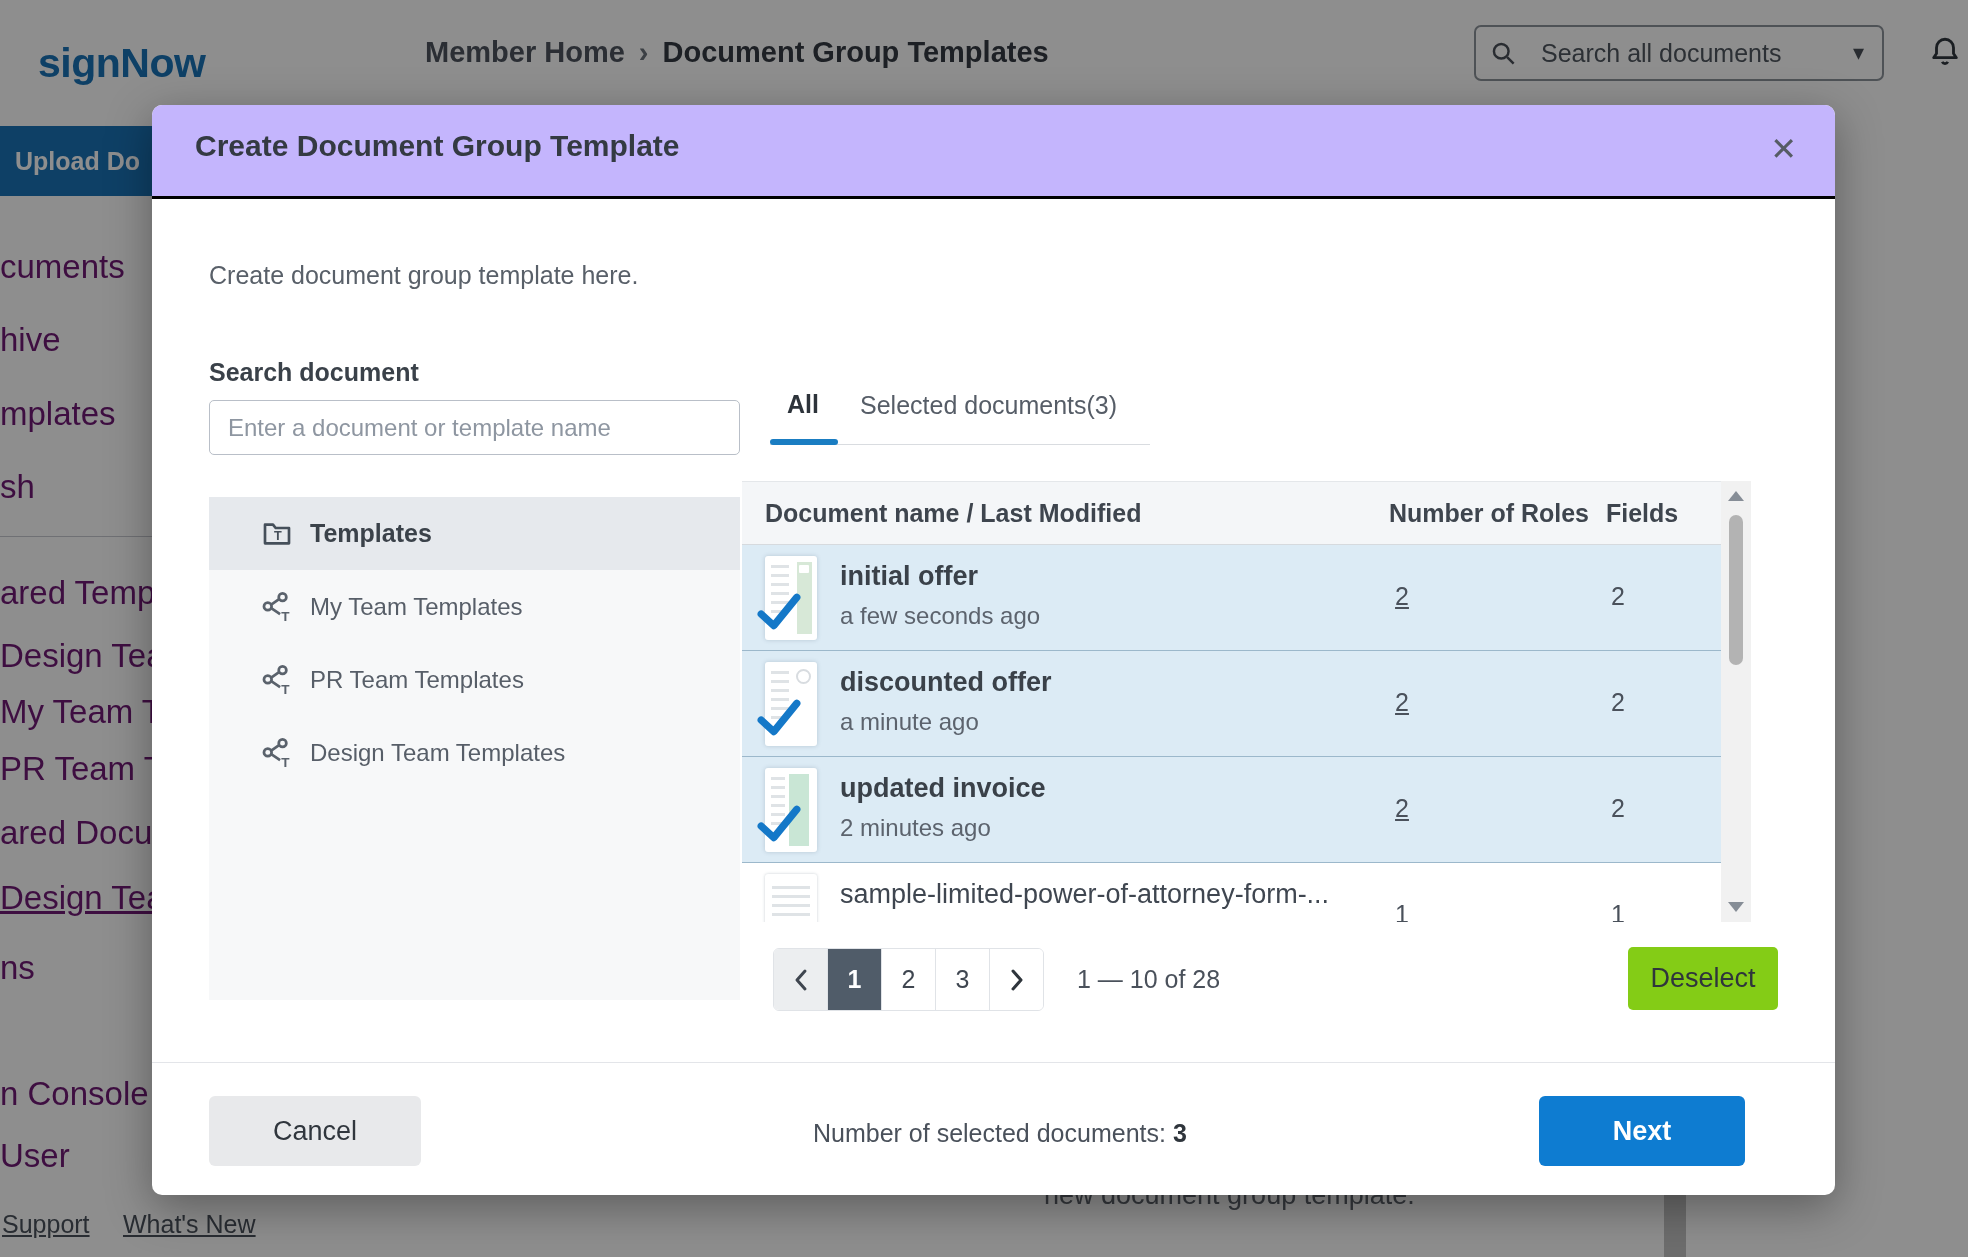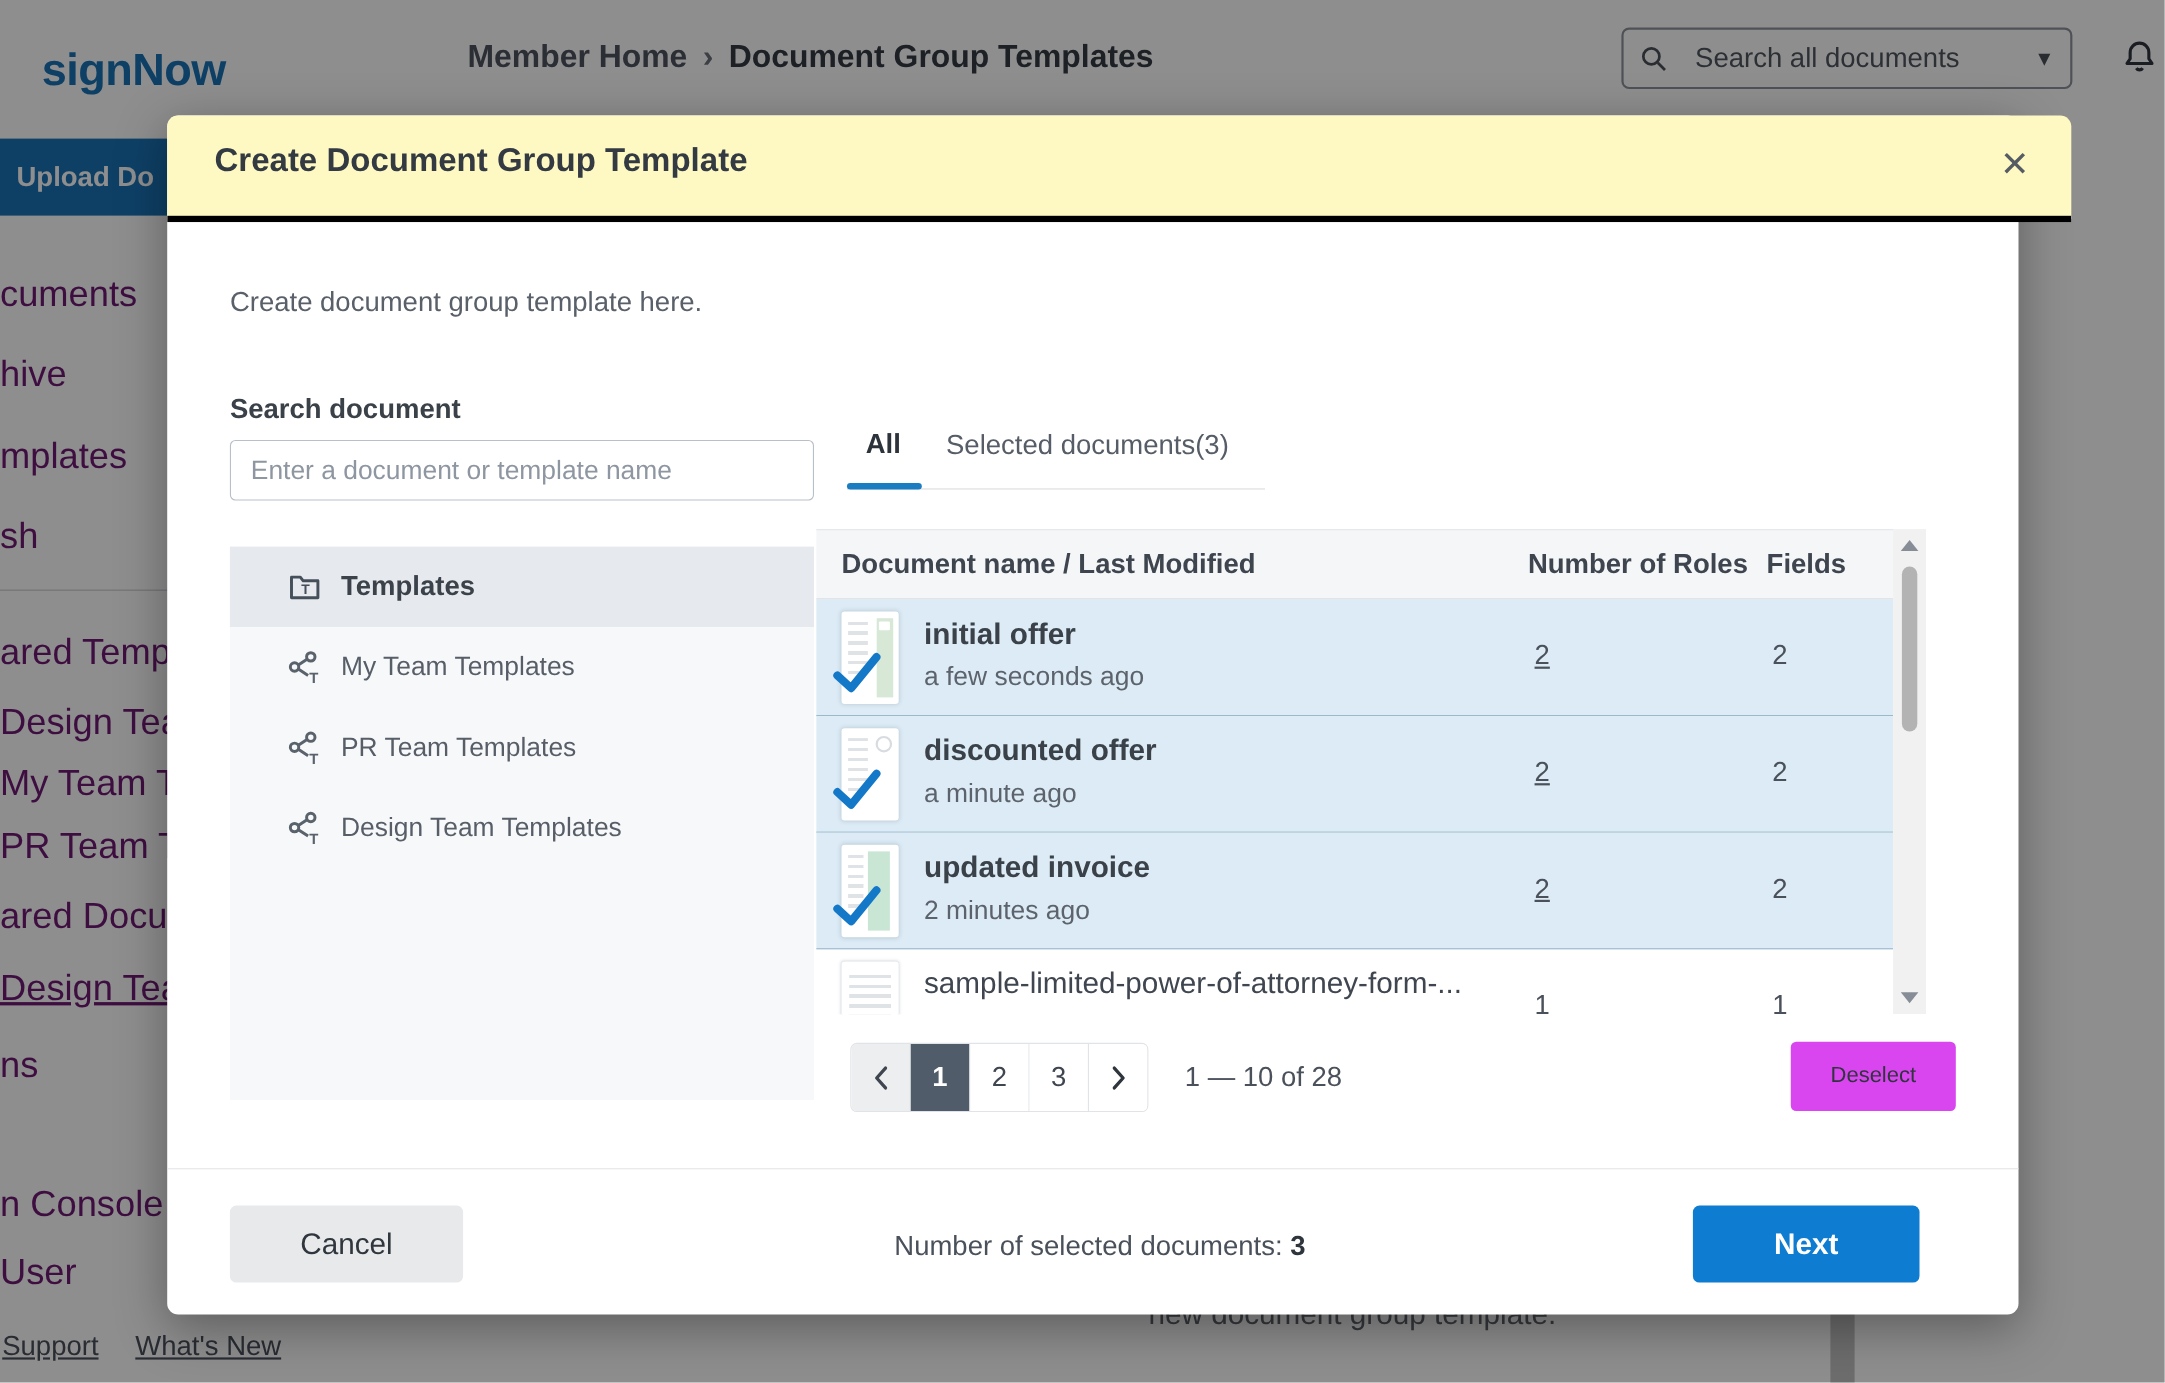--- a/index.html
+++ b/index.html
@@ -28,22 +28,22 @@
   .side-link{font-size:25px;color:#4b525c;text-decoration:underline;white-space:nowrap;}
   .bg-text{left:1044px;top:1180px;font-size:27px;color:#5f666e;white-space:nowrap;}
   .bg-scroll{left:1664px;top:1178px;width:22px;height:79px;background:#c4c4c4;}
 
   
   #overlay{position:absolute;inset:0;background:rgba(0,0,0,0.445);z-index:5;}
 
   
   #modal{position:absolute;left:152px;top:105px;width:1683px;height:1090px;background:#fff;
          border-radius:10px;z-index:10;box-shadow:0 12px 45px rgba(0,0,0,.35);}
-  .m-header{position:absolute;left:0;top:0;width:100%;height:91px;background:#fef9c3;
-            border-radius:10px 10px 0 0;border-bottom:6px solid #000000;padding-left:48px;}
+  .m-header{position:absolute;left:0;top:0;width:100%;height:91px;background:#c4b5fd;
+            border-radius:10px 10px 0 0;border-bottom:3px solid #000000;}
   .m-title{position:absolute;left:43px;top:24px;font-size:30px;font-weight:600;color:#343a42;}
   .m-close{position:absolute;right:38px;top:24px;font-size:32px;color:#565c64;cursor:pointer;line-height:40px;}
   .m-intro{position:absolute;left:57px;top:156px;font-size:25px;color:#596069;}
   .s-label{position:absolute;left:57px;top:253px;font-size:25px;font-weight:600;color:#3a4149;}
   .s-input{position:absolute;left:57px;top:295px;width:531px;height:55px;border:1px solid #b9bfc8;
            border-radius:5px;box-sizing:border-box;font-size:24px;color:#3a4149;padding:0 18px;
            font-family:"Liberation Sans",sans-serif;}
   .s-input::placeholder{color:#8e96a1;}
 
   .folder-list{position:absolute;left:57px;top:392px;width:531px;height:503px;background:#f7f8f9;}
@@ -88,22 +88,22 @@
   .scroll-arrow.down{bottom:10px;border-top:10px solid #868d96;}
 
   .pagination{position:absolute;left:621px;top:843px;display:flex;border-radius:6px;overflow:hidden;
               border:1px solid #e0e3e7;}
   .p-cell{width:53px;height:61px;background:#fff;display:flex;align-items:center;justify-content:center;
           font-size:25px;color:#3f4650;border-right:1px solid #e0e3e7;cursor:pointer;font-weight:600;}
   .p-cell:last-child{border-right:none;}
   .p-cell.nav-prev{background:#eceef0;}
   .p-cell.active{background:#505c69;color:#fff;}
   .p-range{position:absolute;left:925px;top:860px;font-size:25px;color:#4a515b;}
-  .deselect-btn{position:absolute;left:1476px;top:842px;width:150px;height:63px;background:#d946ef;
-                border-radius:5px;display:flex;align-items:center;justify-content:center;font-size:20px;
+  .deselect-btn{position:absolute;left:1476px;top:842px;width:150px;height:63px;background:#84cc16;
+                border-radius:5px;display:flex;align-items:center;justify-content:center;font-size:27px;
                 color:#2f353c;cursor:pointer;}
   .f-line{position:absolute;left:0;top:957px;width:1683px;height:1px;background:#e3e5e9;}
   .cancel-btn{position:absolute;left:57px;top:991px;width:212px;height:70px;background:#e8e9eb;border-radius:6px;
               display:flex;align-items:center;justify-content:center;font-size:27px;color:#30363d;cursor:pointer;}
   .sel-text{position:absolute;left:661px;top:1014px;font-size:25px;color:#4a515b;}
   .sel-text b{color:#2f353c;}
   .next-btn{position:absolute;left:1387px;top:991px;width:206px;height:70px;background:#0e7cd1;border-radius:6px;
             display:flex;align-items:center;justify-content:center;font-size:27px;font-weight:600;color:#fff;
             cursor:pointer;}
 </style>

